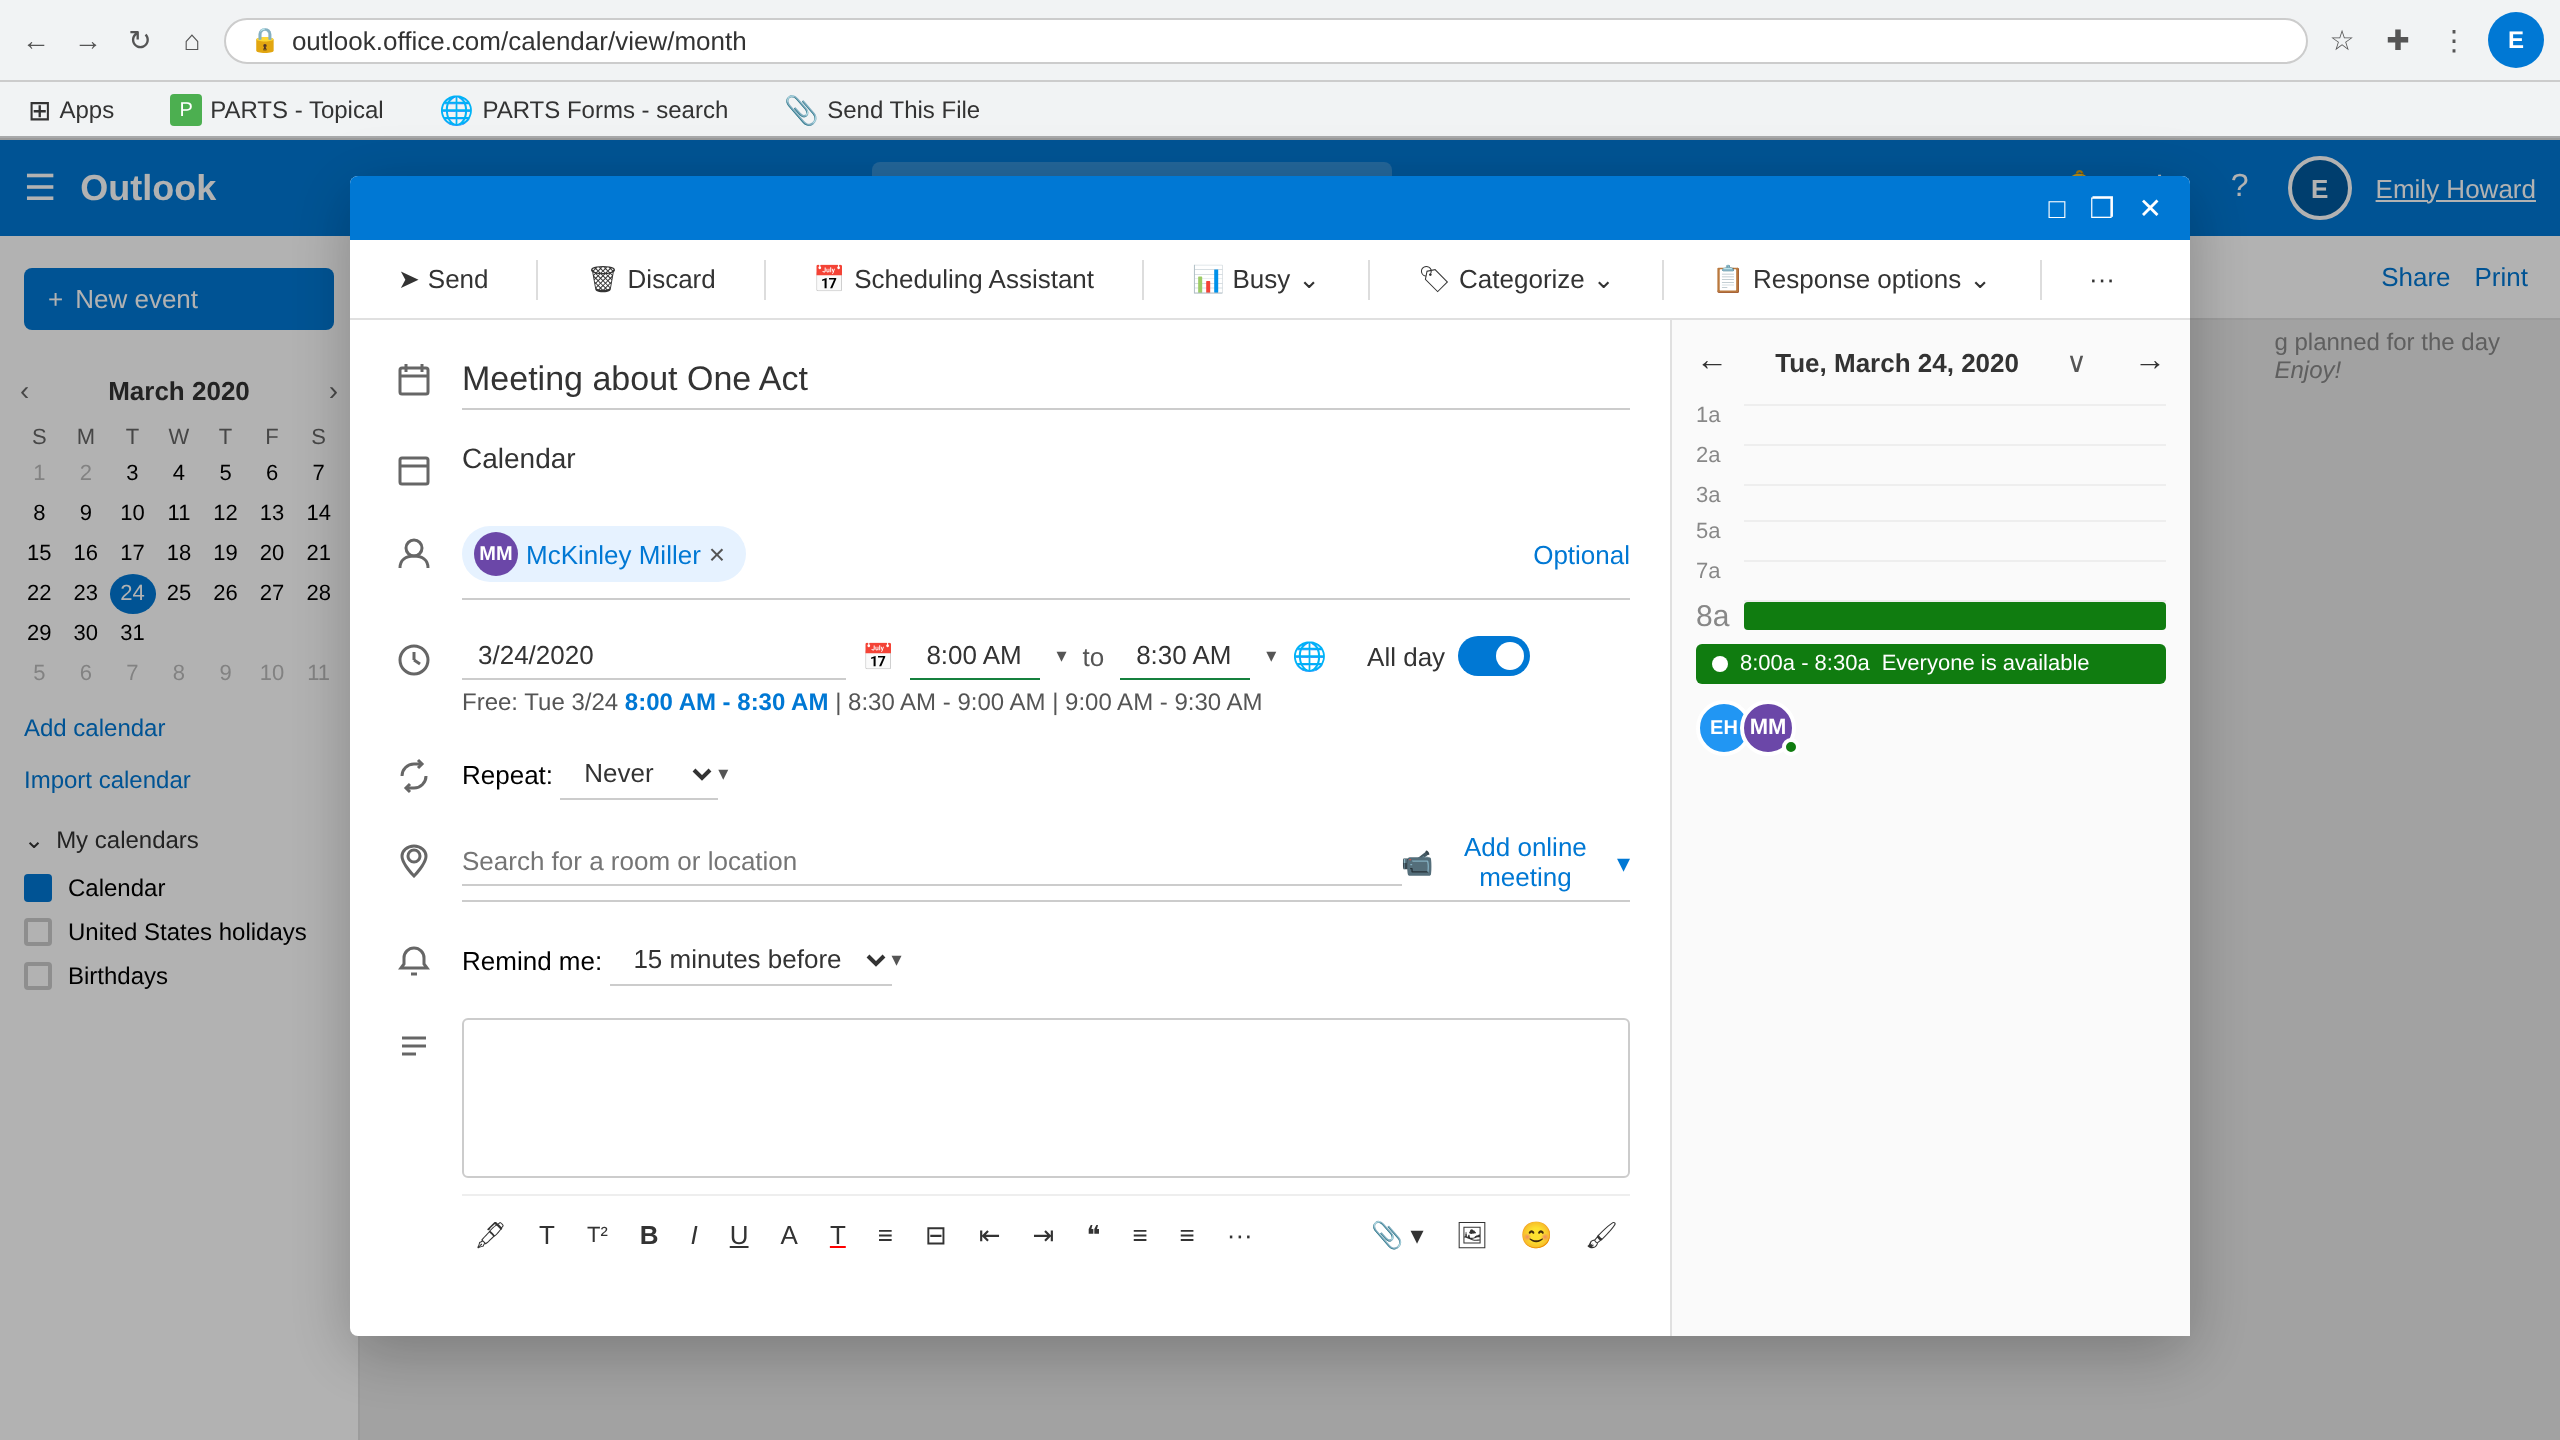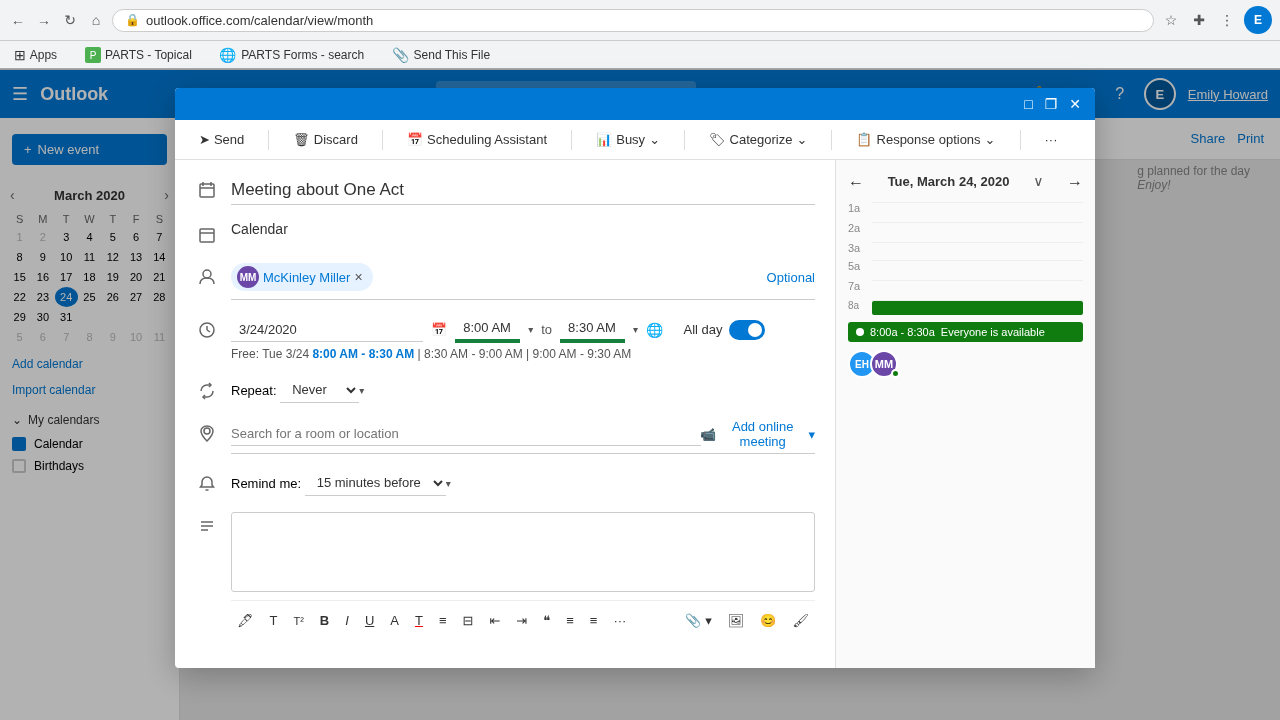--- a/index.html
+++ b/index.html
@@ -84,21 +84,21 @@
 
     .attendee-chips { display: flex; flex-wrap: wrap; align-items: center; gap: 6px; border-bottom: 1px solid #ccc; padding-bottom: 8px; }
     .attendee-chip { display: flex; align-items: center; gap: 4px; background: #e6f2ff; border-radius: 16px; padding: 3px 10px 3px 6px; font-size: 13px; }
     .attendee-avatar { width: 22px; height: 22px; border-radius: 50%; background: #6b47a8; display: flex; align-items: center; justify-content: center; color: white; font-size: 10px; font-weight: 600; }
     .attendee-name { color: #0078d4; }
     .attendee-remove { background: none; border: none; cursor: pointer; color: #555; font-size: 14px; padding: 0; line-height: 1; }
     .optional-btn { margin-left: auto; background: none; border: none; color: #0078d4; cursor: pointer; font-size: 13px; }
 
     .datetime-row { display: flex; align-items: center; gap: 8px; flex-wrap: wrap; }
     .date-input { border: none; border-bottom: 1px solid #ccc; padding: 4px 8px; font-size: 13px; color: #333; font-family: inherit; background: white; cursor: pointer; }
-    .time-select { border: none; border-bottom: 4px solid #15803d; padding: 4px 8px; font-size: 13px; color: #333; font-family: inherit; background: white; cursor: pointer; appearance: none; }
+    .time-select { border: none; border-bottom: 1px solid #15803d; padding: 4px 8px; font-size: 13px; color: #333; font-family: inherit; background: white; cursor: pointer; appearance: none; }
     .datetime-sep { color: #555; font-size: 13px; }
     .allday-toggle { display: flex; align-items: center; gap: 6px; margin-left: 12px; }
     .allday-label { font-size: 13px; color: #333; }
     .toggle-switch { position: relative; width: 36px; height: 20px; }
     .toggle-switch input { opacity: 0; width: 0; height: 0; }
     .toggle-slider { position: absolute; cursor: pointer; top: 0; left: 0; right: 0; bottom: 0; background: #0078d4; border-radius: 10px; transition: 0.3s; }
     .toggle-slider:before { position: absolute; content: ""; height: 14px; width: 14px; left: 19px; bottom: 3px; background: white; border-radius: 50%; transition: 0.3s; }
 
     .free-time-row { font-size: 12px; color: #555; margin-top: 4px; }
     .free-time-highlight { color: #0078d4; font-weight: 600; }
@@ -281,20 +281,24 @@
             <span>⌄</span>
             <span>My calendars</span>
           </span>
         </div>
         <div class="cal-item">
           <div style="width:14px;height:14px;background:#0078d4;border-radius:2px;"></div>
           <span>Calendar</span>
         </div>
         <div class="cal-item">
           <div style="width:14px;height:14px;border:2px solid #ccc;border-radius:2px;"></div>
+          <span>United States holidays</span>
+        </div>
+        <div class="cal-item">
+          <div style="width:14px;height:14px;border:2px solid #ccc;border-radius:2px;"></div>
           <span>Birthdays</span>
         </div>
       </div>
     </div>
 
     <div class="calendar-area">
       <div class="cal-header-row">
         <button class="cal-nav-btn">Today</button>
         <button class="cal-nav-btn">‹</button>
         <button class="cal-nav-btn">›</button>
@@ -581,21 +585,21 @@
           </div>
           <div style="display:flex;align-items:flex-start;margin-bottom:2px;">
             <span style="font-size:11px;color:#888;width:24px;">5a</span>
             <div style="flex:1;height:18px;border-top:1px solid #eee;"></div>
           </div>
           <div style="display:flex;align-items:flex-start;margin-bottom:2px;">
             <span style="font-size:11px;color:#888;width:24px;">7a</span>
             <div style="flex:1;height:18px;border-top:1px solid #eee;"></div>
           </div>
           <div style="display:flex;align-items:flex-start;margin-bottom:4px;">
-            <span style="font-size:10px;color:#888;width:24px;">8a</span>
+            <span style="font-size:15px;color:#888;width:24px;">8a</span>
             <div style="flex:1;height:18px;border-top:1px solid #eee;position:relative;">
               <div style="position:absolute;top:0;left:0;right:0;height:14px;background:#107c10;border-radius:2px;"></div>
             </div>
           </div>
 
           <div class="sched-availability-bar">
             <div style="width:8px;height:8px;background:white;border-radius:50%;flex-shrink:0;"></div>
             <span>8:00a - 8:30a</span>
             <span>Everyone is available</span>
           </div>

